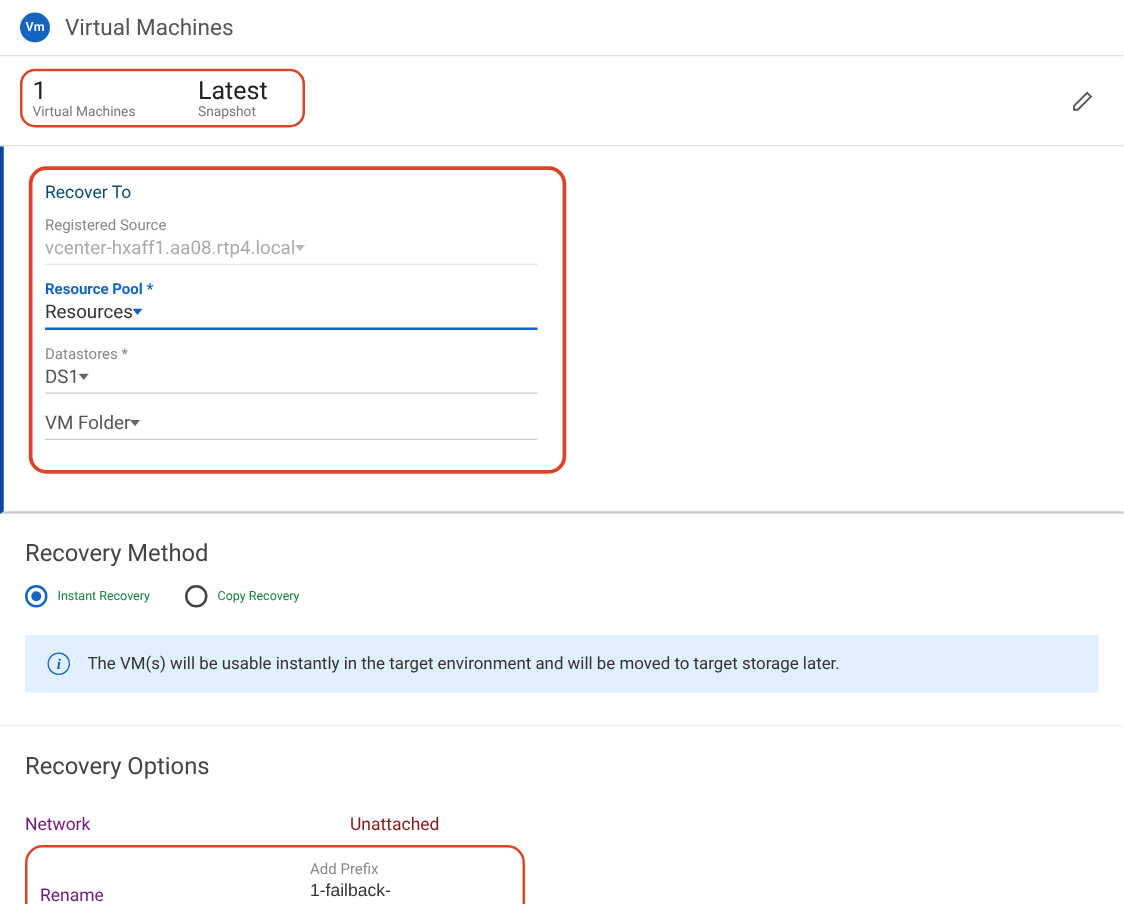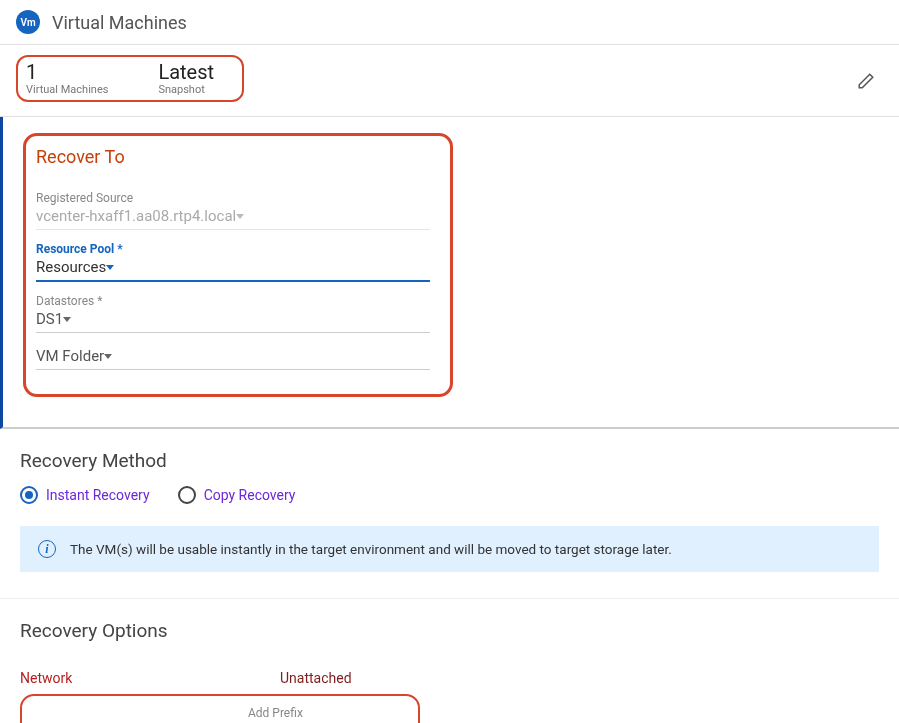--- a/index.html
+++ b/index.html
@@ -63,23 +63,23 @@
     padding: 16px 20px 30px 20px;
     border-bottom: 2px solid #ccc;
   }
   .recover-card {
     border: 3px solid #d9452b;
     border-radius: 14px;
     padding: 10px 20px 14px 10px;
     width: 430px;
   }
   .card-title {
-    font-size: 18px;
-    color: #c2410c;
-    margin-bottom: 22px;
+    font-size: 14px;
+    color: #0c4a6e;
+    margin-bottom: 9px;
   }
   .field {
     position: relative;
     margin-top: 6px;
     margin-bottom: 10px;
     padding-top: 2px;
   }
   .field-label {
     font-size: 12px;
     color: #888;
@@ -116,21 +116,21 @@
   .radio-row { display: flex; gap: 28px; align-items: center; }
   .radio-item { display: flex; align-items: center; gap: 8px; cursor: pointer; }
   .radio {
     width: 18px; height: 18px; border-radius: 50%;
     background: #fff;
     display: flex; align-items: center; justify-content: center;
   }
   .radio.checked { border: 2px solid #1565c0; }
   .radio.unchecked { border: 2px solid #444; }
   .radio-dot { width: 8px; height: 8px; border-radius: 50%; background: #1565c0; }
-  .radio-label { font-size: 14px; color: #6d28d9; }
+  .radio-label { font-size: 10px; color: #15803d; }
 
   .info-banner {
     margin-top: 22px;
     background: #e1f0ff;
     padding: 14px 18px;
     display: flex;
     align-items: center;
     gap: 14px;
     font-size: 13.5px;
     color: #333;
@@ -148,21 +148,21 @@
   .section-sep { border-top: 1px solid #eee; margin: 10px 0 0 0; }
 
   .kv-row {
     display: flex;
     align-items: flex-start;
     padding: 14px 0 8px 0;
     border-bottom: 0px solid #f0f0f0;
   }
   .kv-key {
     width: 260px;
-    color: #b91c1c;
+    color: #701a75;
     font-size: 14px;
   }
   .kv-val {
     font-size: 14px;
     color: #7f1d1d;
   }
 
   .rename-block {
     display: flex;
     align-items: flex-end;

